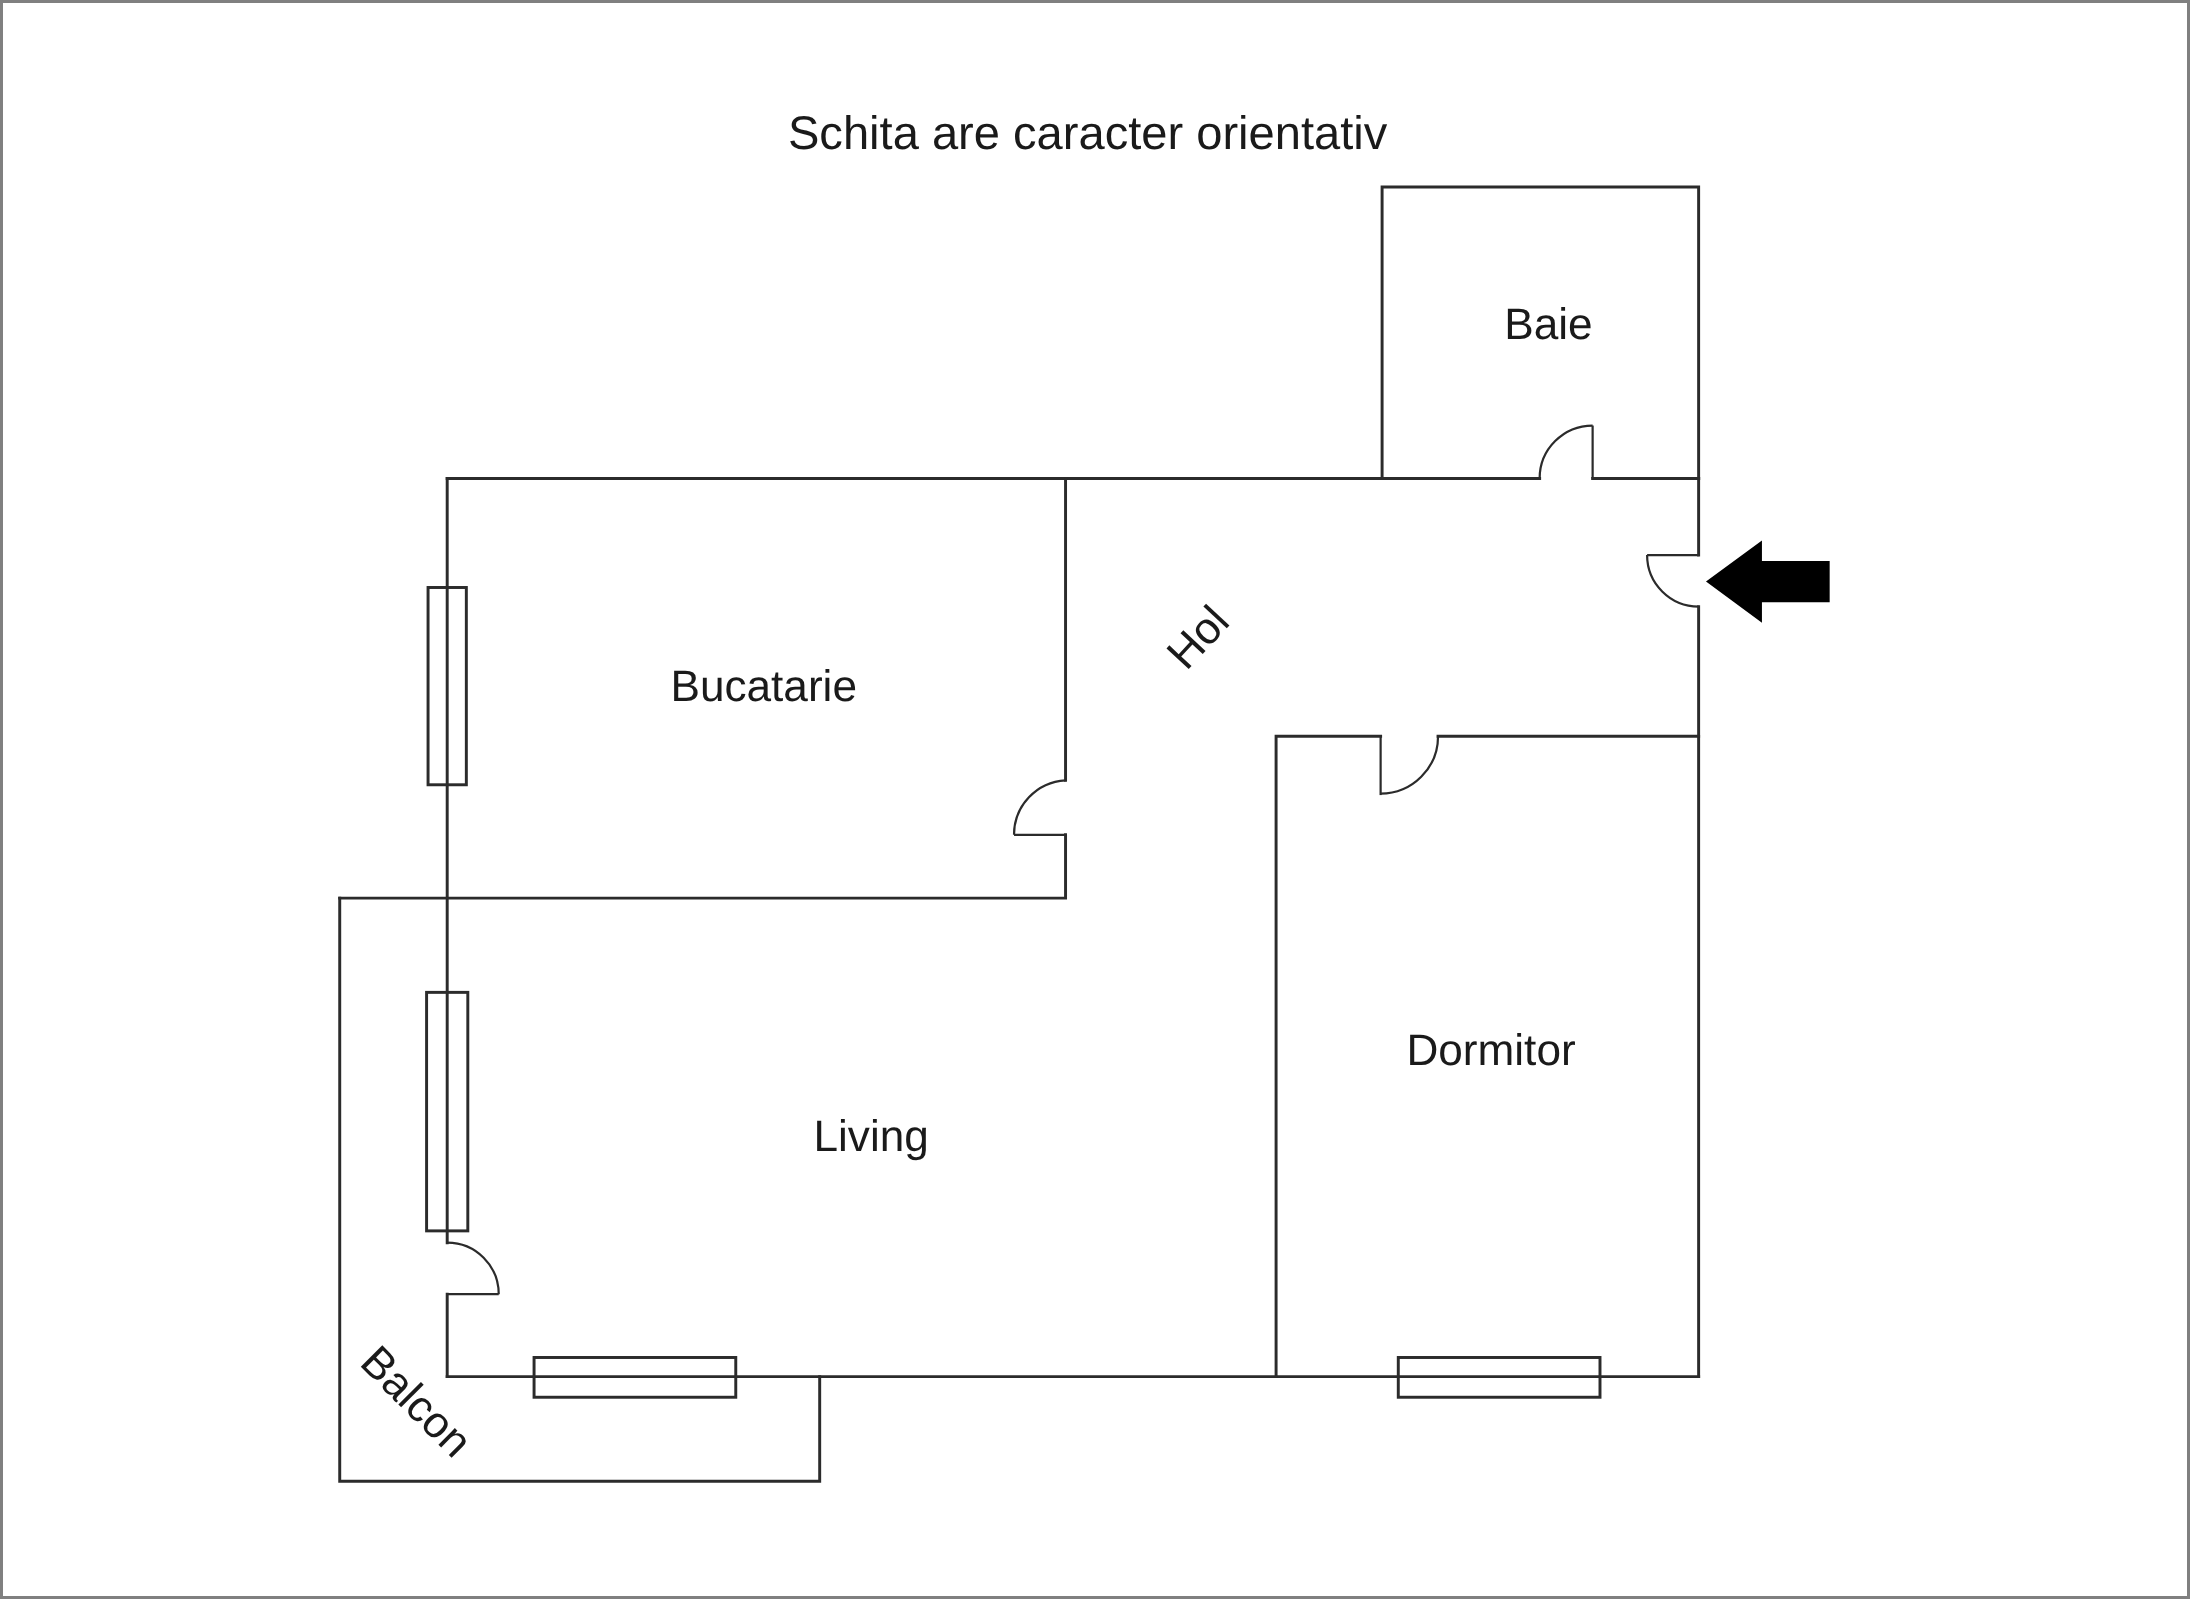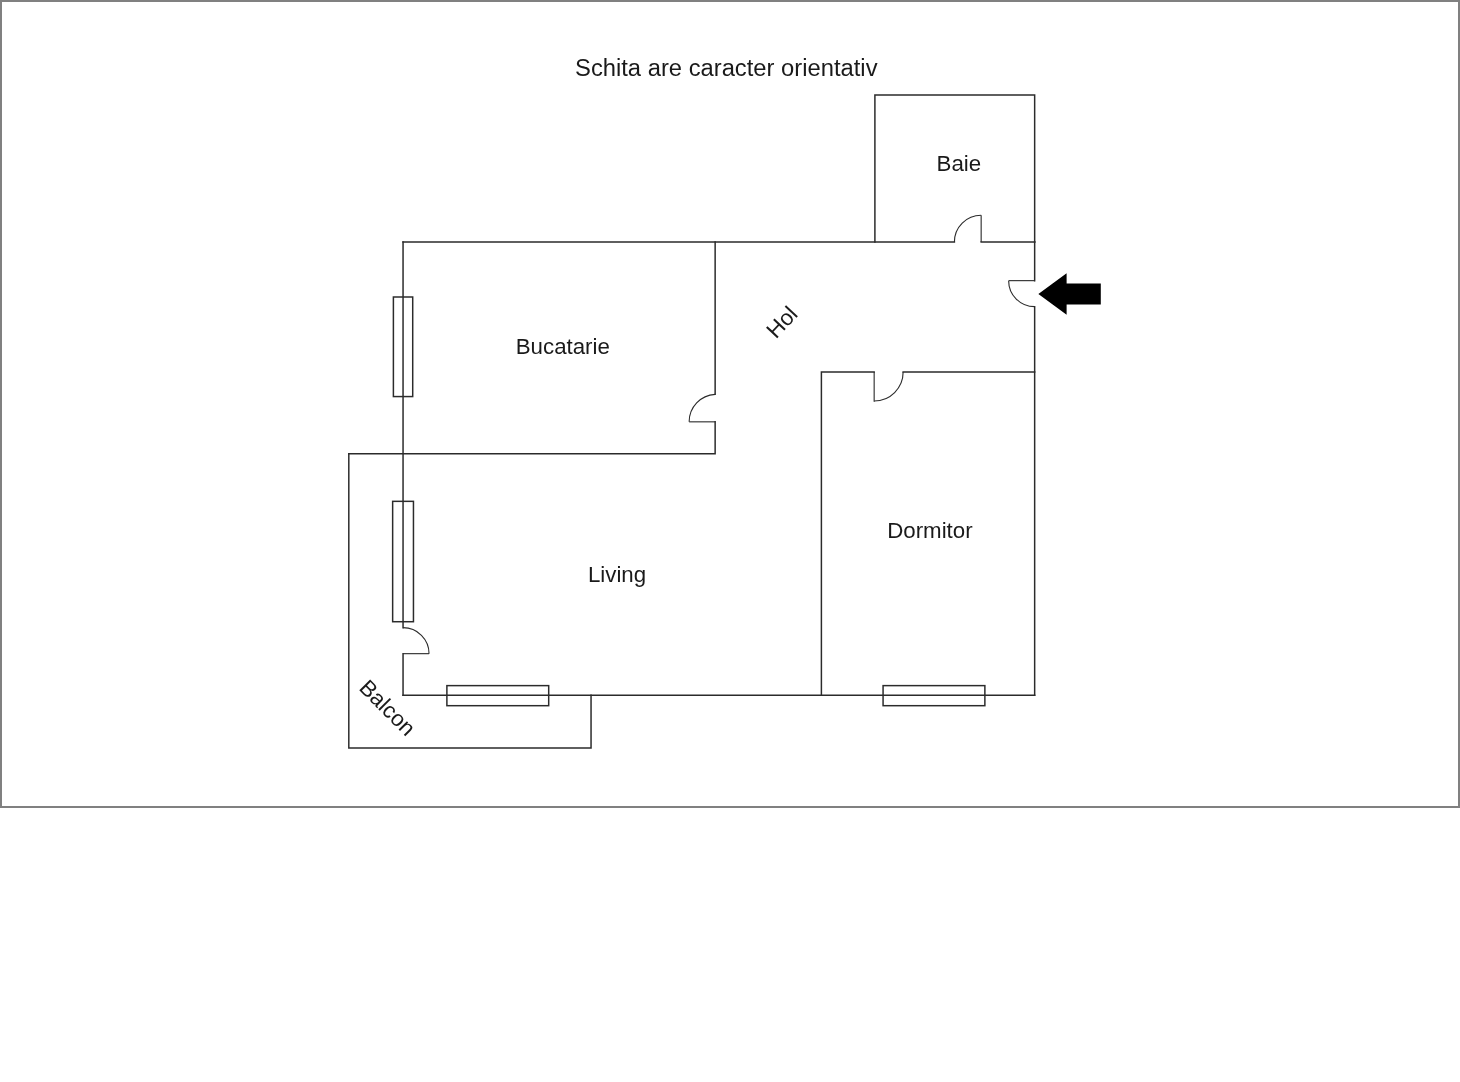--- a/index.html
+++ b/index.html
@@ -5,21 +5,21 @@
   :root{
     --bg:#ffffff;
     --frame:#808080;
     --wall:#2b2b2b;
     --text:#1a1a1a;
     --arrow:#000000;
   }
   html,body{margin:0;padding:0;background:#fff;}
   .canvas{
     position:relative;
-    width:1460px;height:808px;
+    width:1460px;height:1066px;
     box-sizing:border-box;
     background:var(--bg);
     border:2px solid var(--frame);
     font-family:"Liberation Sans", sans-serif;
   }
   svg{display:block;width:100%;height:100%;}
   .wall{stroke:var(--wall);stroke-width:2;fill:none;stroke-linecap:square;}
   .door{stroke:var(--wall);stroke-width:1.5;fill:none;}
   .window{stroke:var(--wall);stroke-width:2;fill:none;}
   .room-label{

